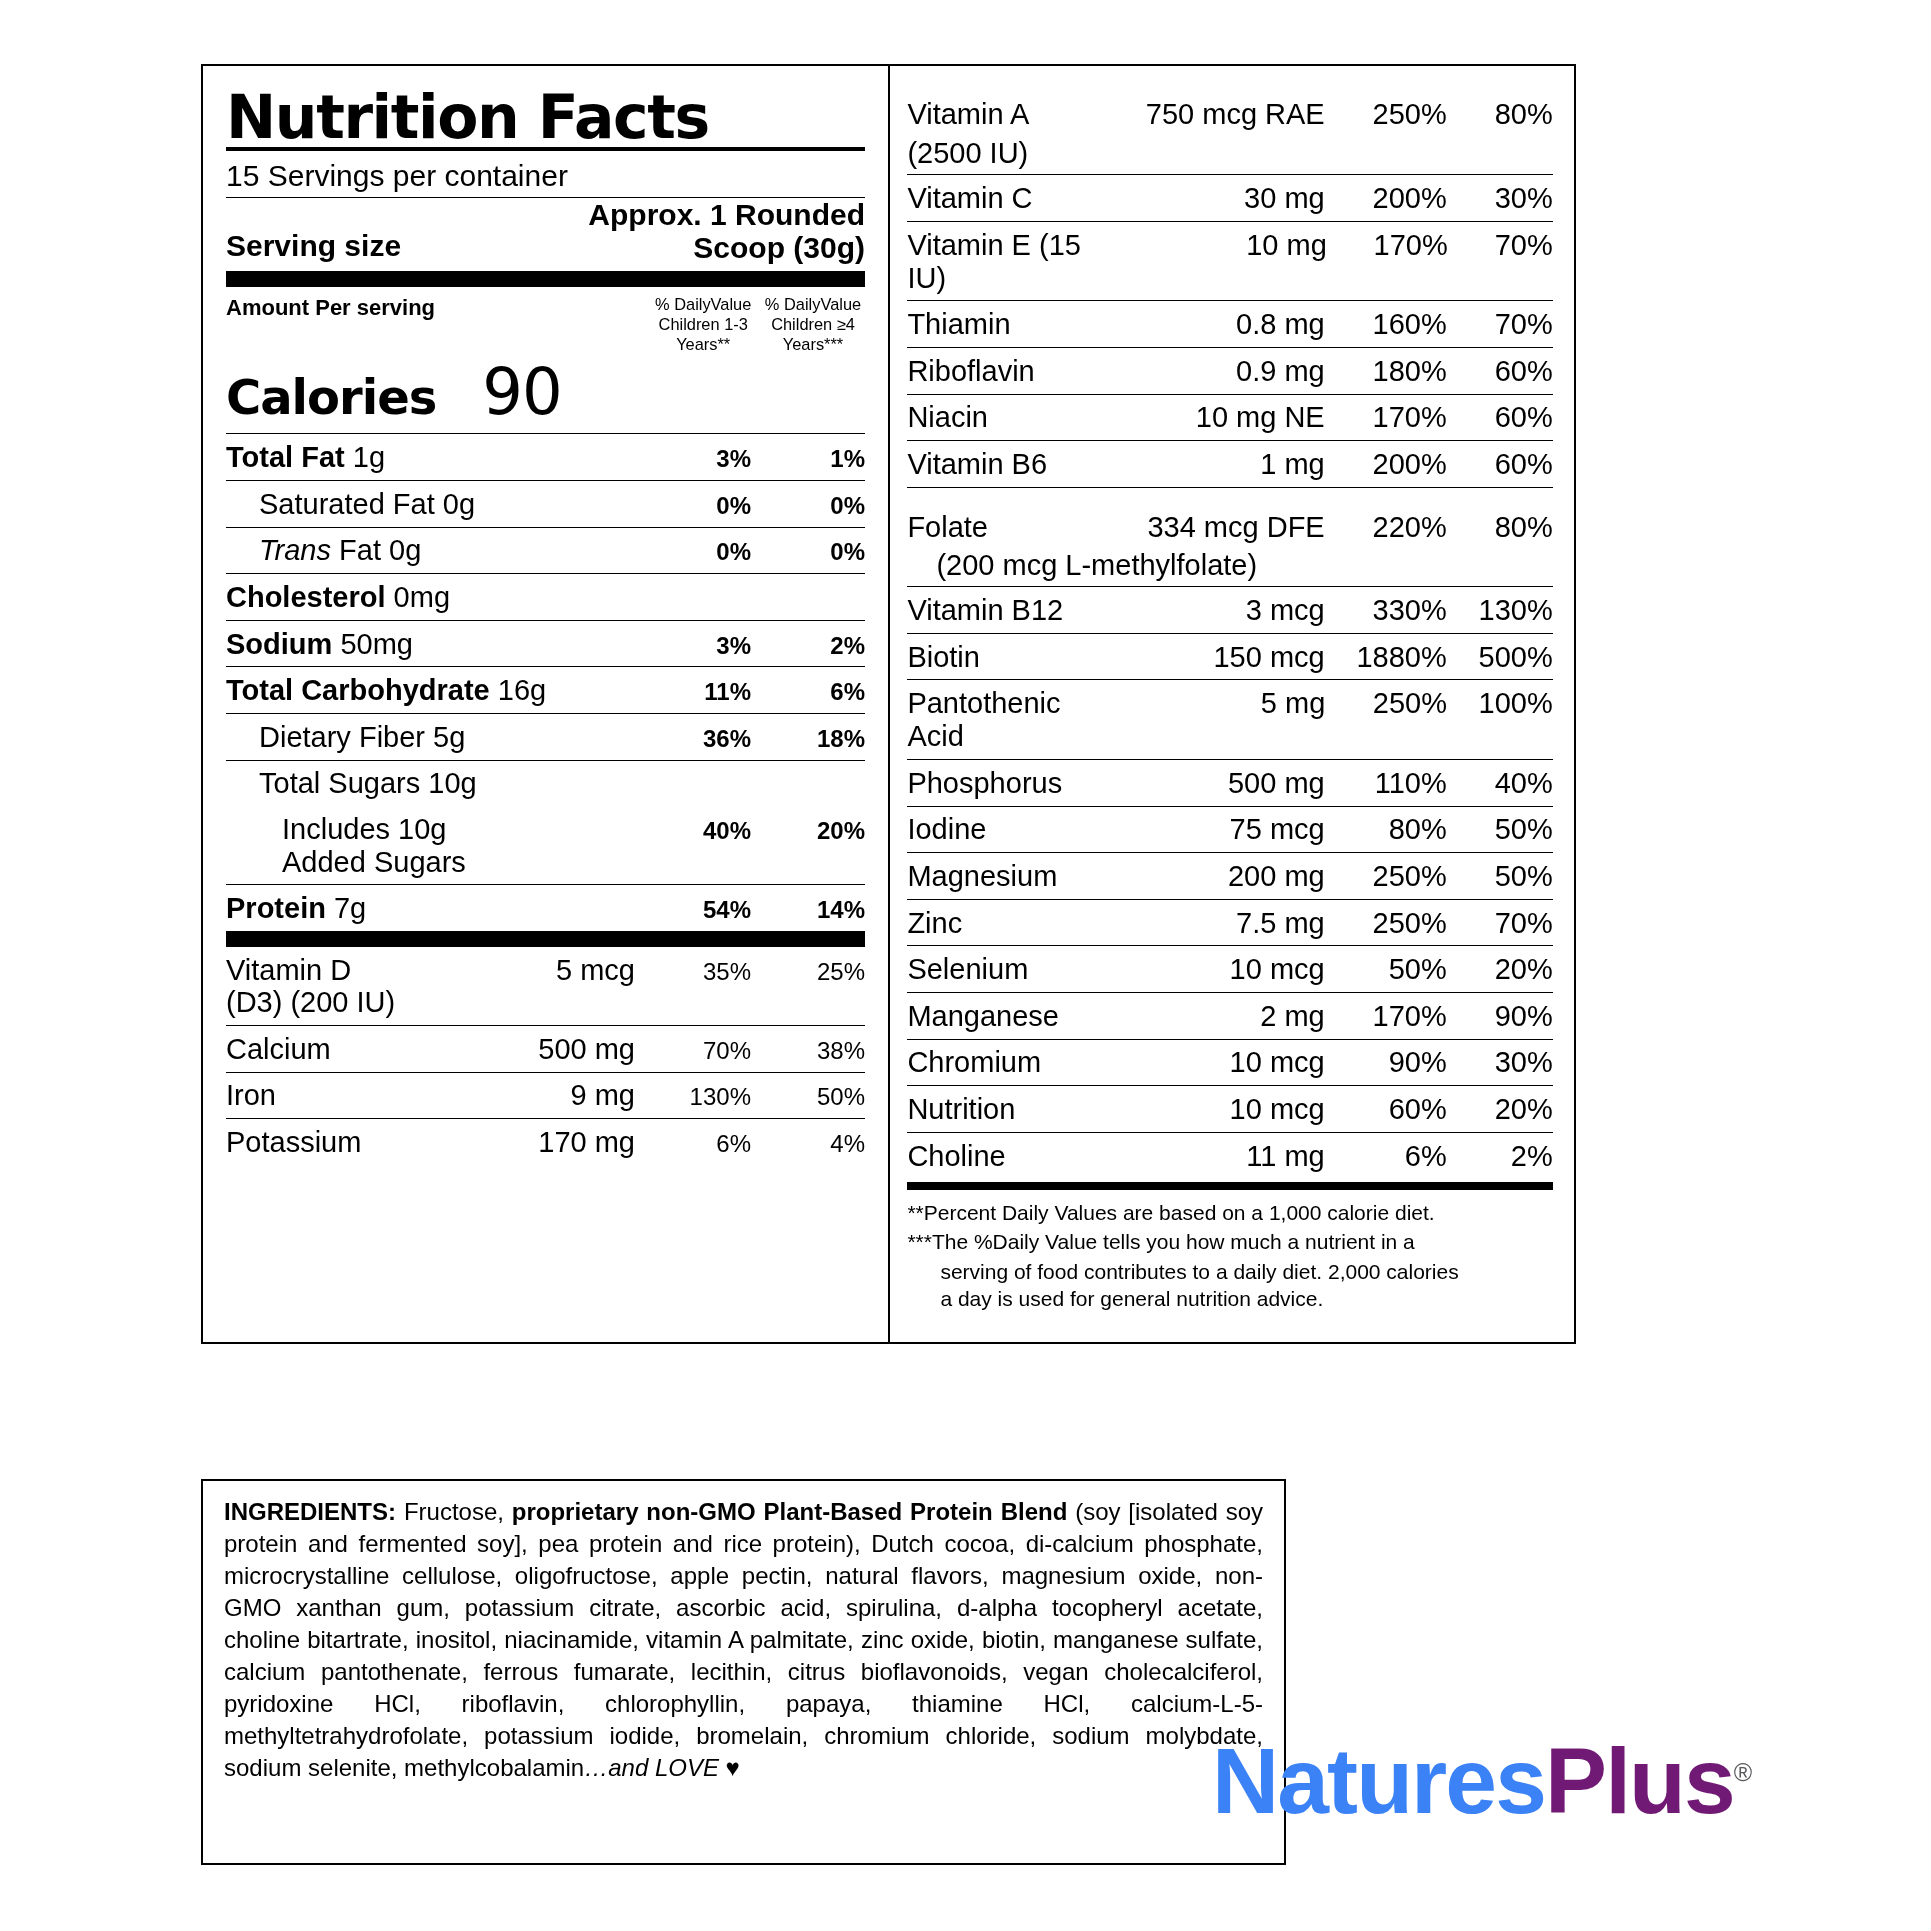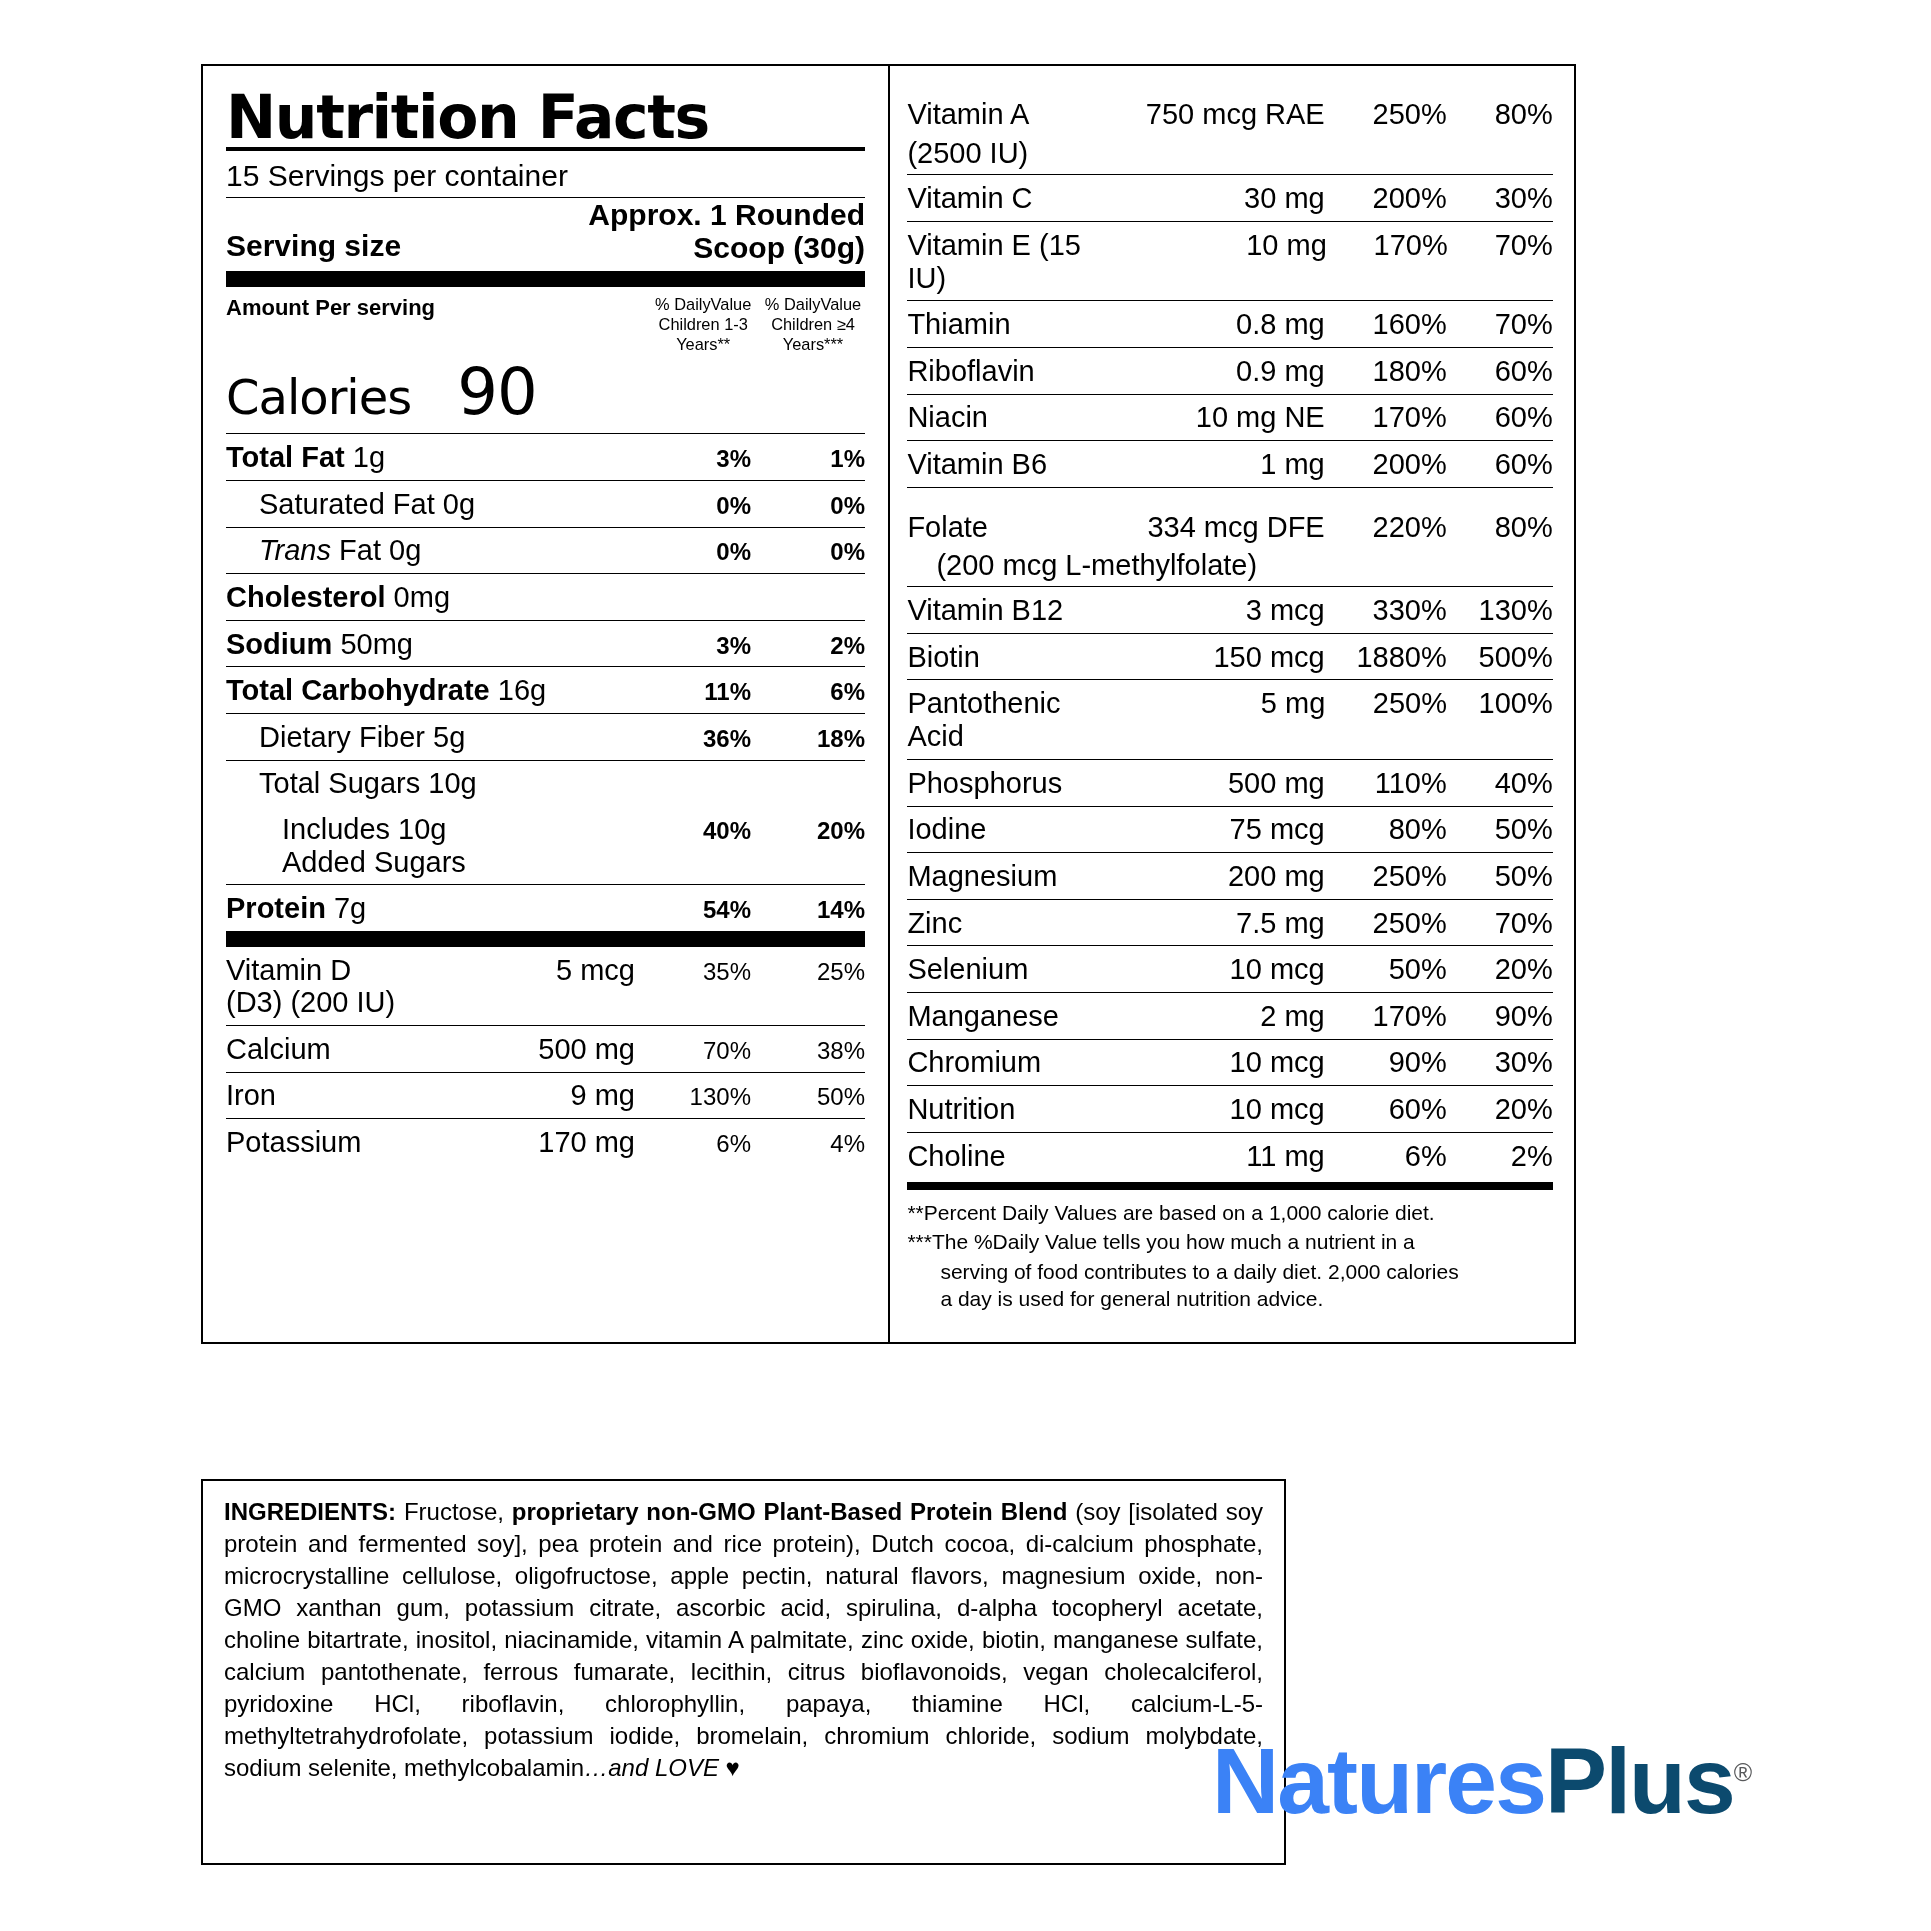--- a/index.html
+++ b/index.html
@@ -107,21 +107,21 @@
 
   .calories-row {
     display: flex;
     align-items: baseline;
     justify-content: flex-start;
     margin-top: 1.9px;
     margin-bottom: 3.9px;
   }
   .calories-label {
     font-family: "DejaVu Sans", sans-serif;
-    font-weight: normal;
+    font-weight: bold;
     font-size: 48px;
     letter-spacing: -1px;
   }
   .calories-val {
     font-family: "DejaVu Sans", sans-serif;
     font-weight: normal;
     font-size: 64px;
     margin-left: 46px;
     letter-spacing: -1px;
   }
@@ -203,21 +203,21 @@
     position: absolute;
     left: 1212px;
     top: 1728px;
     font-size: 93px;
     font-weight: bold;
     letter-spacing: -1.9px;
     white-space: nowrap;
     font-family: "Liberation Sans", sans-serif;
   }
   .logo .natures { color: #3b82f6; }
-  .logo .plus { color: #0c4a6e; }
+  .logo .plus { color: #701a75; }
   .logo .reg {
     font-size: 25px;
     color: #58595b;
     vertical-align: super;
     font-weight: normal;
     letter-spacing: 0;
   }
 </style>
 </head>
 <body>

